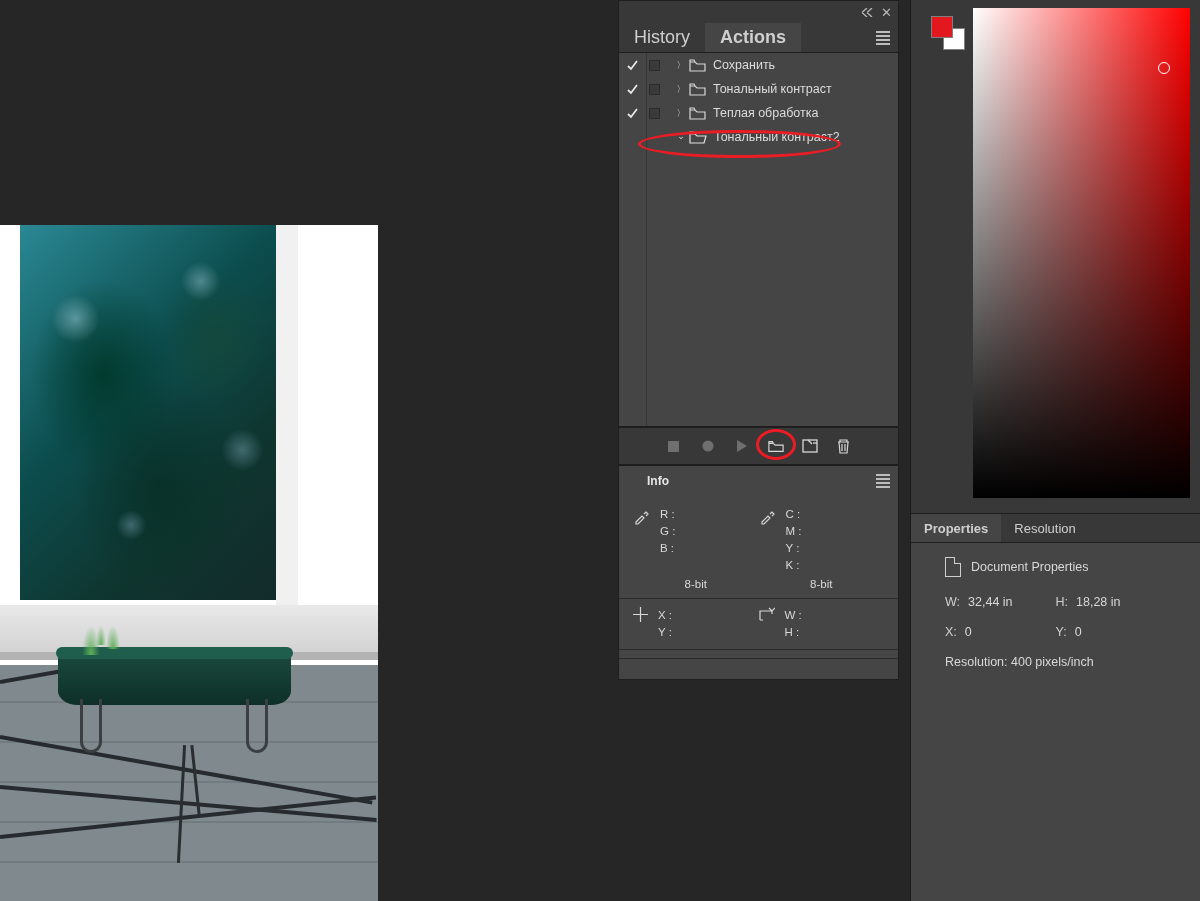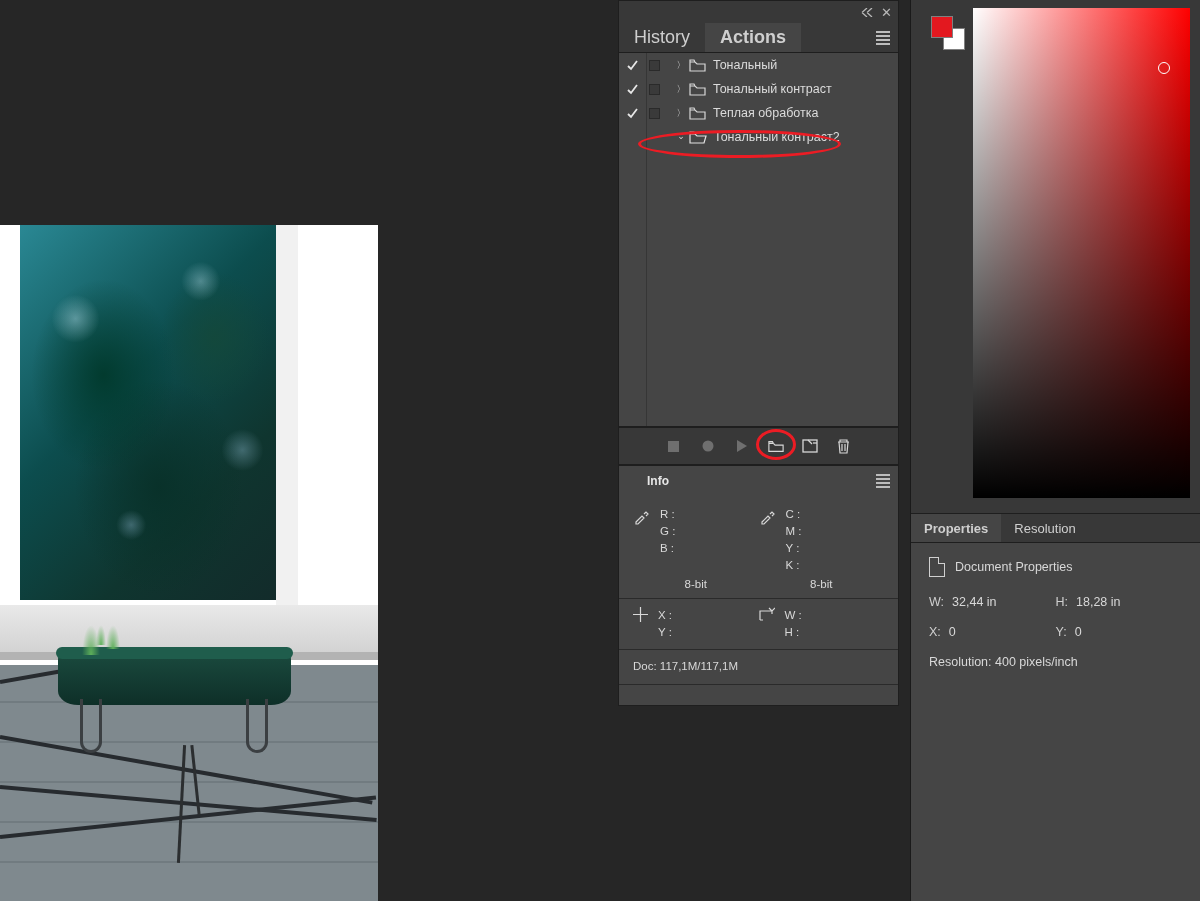--- a/index.html
+++ b/index.html
@@ -98,21 +98,21 @@
 .swatch-front { position:absolute; left:0; top:0; width:22px; height:22px; background:#e3181f; border:1px solid #808080;}
 .color-field { position:absolute; left:62px; top:8px; right:10px; height:490px;
   background:
     linear-gradient(to top, #000 0%, rgba(0,0,0,0) 100%),
     linear-gradient(to right, #fff 0%, #ff0000 100%);
 }
 .color-marker { position:absolute; width:12px; height:12px; border:1px solid #fff; border-radius:50%; left:185px; top:54px;}
 .prop-tabs { position:absolute; left:0; top:513px; right:0; height:30px; display:flex; border-top:1px solid #1e1e1e; border-bottom:1px solid #1e1e1e;}
 .prop-tabs .tab{padding:0 13px;font-size:13px;}
 .prop-tabs .tab.sel{background:#454545;font-weight:600;}
-.prop-body { position:absolute; left:0; top:543px; right:0; height:358px; background:#454545; padding:14px 18px; font-size:12.5px; color:#d8d8d8;}
+.prop-body { position:absolute; left:0; top:543px; right:0; height:358px; background:#454545; padding:14px 34px; font-size:12.5px; color:#d8d8d8;}
 .prop-title { display:flex; align-items:center; gap:10px; margin-bottom:18px;}
 .doc-icon { width:16px; height:20px; border:1.4px solid #d0d0d0; position:relative;}
 .doc-icon::after{content:"";position:absolute;right:-1px;top:-1px;width:6px;height:6px;border-left:1.4px solid #d0d0d0;border-bottom:1.4px solid #d0d0d0;background:#454545;}
 .prop-row { display:flex; margin-bottom:16px;}
 .prop-item { flex:1; display:flex; gap:8px;}
 .prop-label{color:#cfcfcf;}
 .reso { margin-top:2px;}
 </style>
 </head>
 <body>
@@ -171,21 +171,21 @@
       <div class="rect-col">
           <div class="recbox"></div>
         </div>
       <div class="indent"></div>
         <div class="chev">〉</div>
       <span class="folder-icon">
           <svg width="17" height="13" viewBox="0 0 17 13">
             <path d="M1 3h5l2 2h8v7H1z M1 3V1h4l1 2" fill="none" stroke="#d7d7d7" stroke-width="1.2"></path>
           </svg>
         </span>
-      <span class="act-label">Тональный</span>
+      <span class="act-label">Сохранить</span>
     </div>
 
     <div class="action-row">
       <div class="chk-col">
           <svg class="check" width="13" height="13" viewBox="0 0 13 13">
             <path d="M2 7l3 3 6-8" stroke="#e7e7e7" stroke-width="1.8" fill="none"></path>
           </svg>
         </div>
       <div class="rect-col">
           <div class="recbox"></div>
@@ -332,21 +332,20 @@
               <path d="M1 13V4h12M1 13h3M13 4v3M10 1l3 3 3-3" fill="none" stroke="#d8d8d8" stroke-width="1.2"></path>
             </svg>
           </span>
         <div class="label-col">
           <div>W :</div>
           <div>H :</div>
         </div>
       </div>
     </div>
     <div class="sep"></div>
-    <div class="doc-line">Doc:  117,1M/117,1M</div>
     <div class="sep"></div>
   </div>
 </div>
 
 <div class="right-rail">
   <div class="swatch-group">
     <div class="swatch-back"></div>
     <div class="swatch-front"></div>
   </div>
   <div class="color-field">

